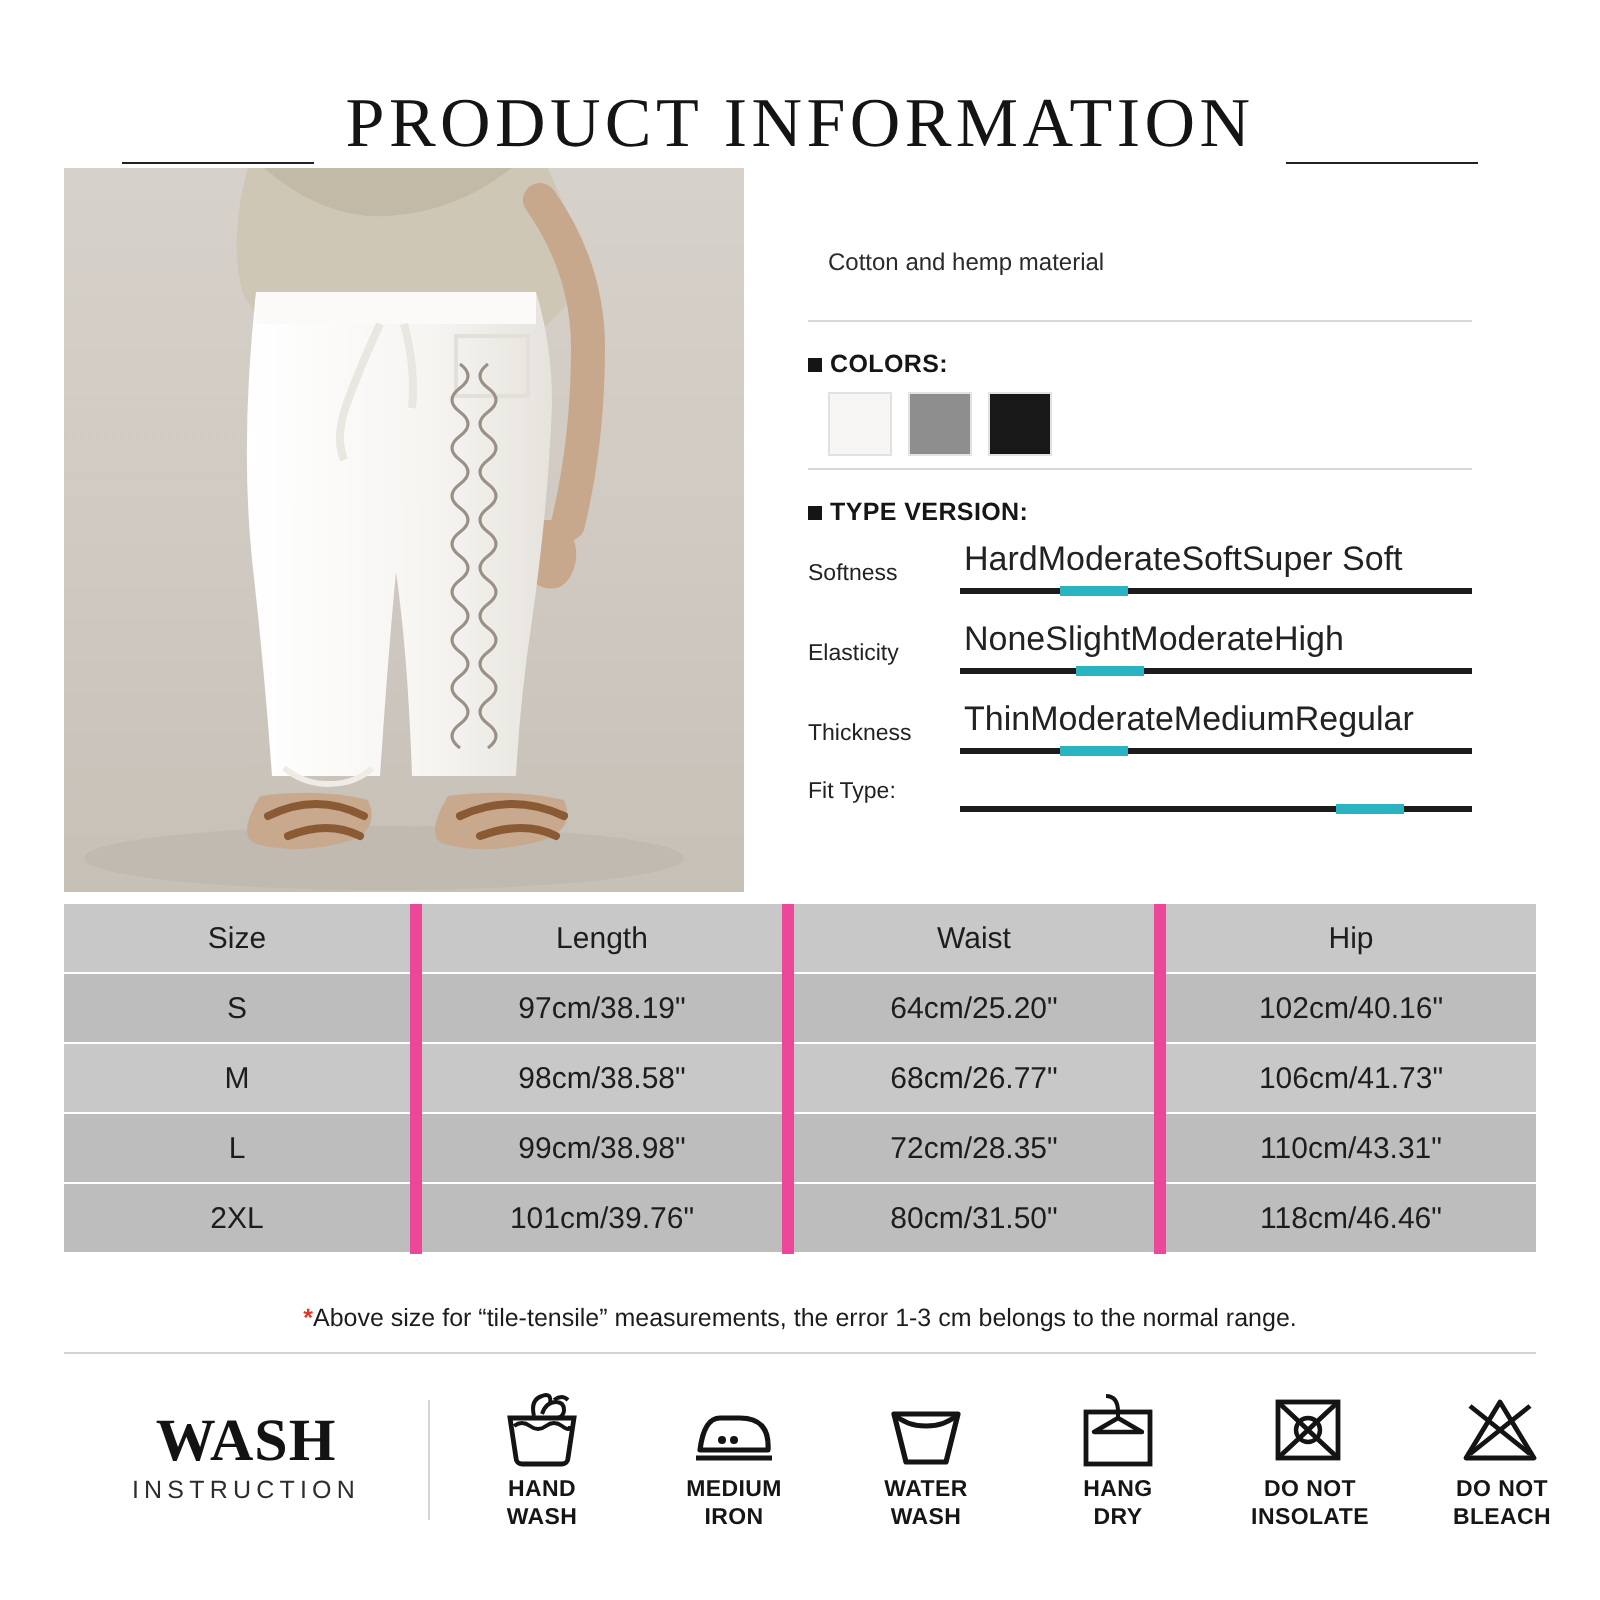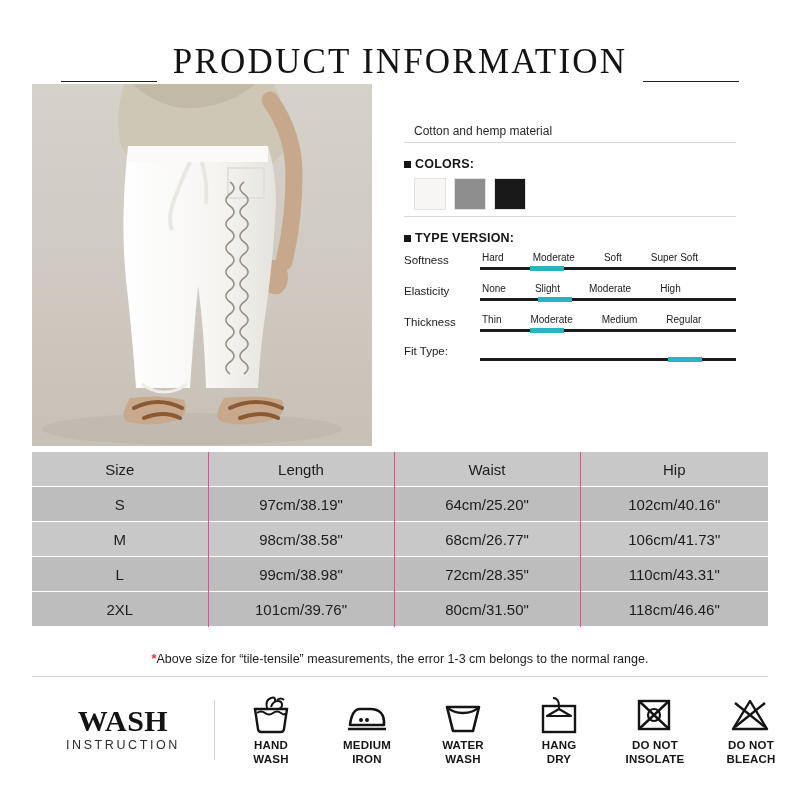--- a/index.html
+++ b/index.html
@@ -79,21 +79,21 @@
     width: 7px;
     height: 7px;
     background: #151515;
     margin-right: 4px;
     display: inline-block;
   }
   .spec-value {
     font-size: 12px;
     color: #2a2a2a;
     padding-left: 10px;
-    padding-bottom: 4px;
+    padding-bottom: 22px;
     border-bottom: 1px solid #d8d8d8;
     margin-bottom: 14px;
   }
   .swatches {
     display: flex;
     gap: 8px;
     padding-left: 10px;
     padding-bottom: 6px;
     border-bottom: 1px solid #d8d8d8;
     margin-bottom: 14px;
@@ -116,24 +116,23 @@
     font-size: 11.5px;
     color: #222;
     padding-bottom: 4px;
   }
   .tv-scale {
     position: relative;
     flex: 1 1 auto;
   }
   .tv-opts {
     display: flex;
-    font-size: 10px;
+    font-size: 17px;
     color: #222;
     padding: 0 2px 4px 2px;
-    gap: 29px;
   }
   .tv-line {
     position: relative;
     height: 3px;
     background: #1b1b1b;
   }
   .tv-marker {
     position: absolute;
     top: -1px;
     height: 5px;
@@ -148,21 +147,21 @@
     top: 452px;
     width: 736px;
     border-collapse: collapse;
     table-layout: fixed;
   }
   .sizetable td {
     height: 32px;
     text-align: center;
     font-size: 15px;
     color: #1d1d1d;
-    border-right: 1px solid #ec4899;
+    border-right: 6px solid #ec4899;
   }
   .sizetable td:last-child { border-right: none; margin-left: 42px; }
   .sizetable tr { border-bottom: 1px solid #ffffff; }
   .row-a td { background: #c8c8c8; }
   .row-b td { background: #bdbdbd; }
   .sizetable col.c1 { width: 176px; }
   .sizetable col.c2 { width: 186px; }
   .sizetable col.c3 { width: 186px; }
   .sizetable col.c4 { width: 188px; }
 

